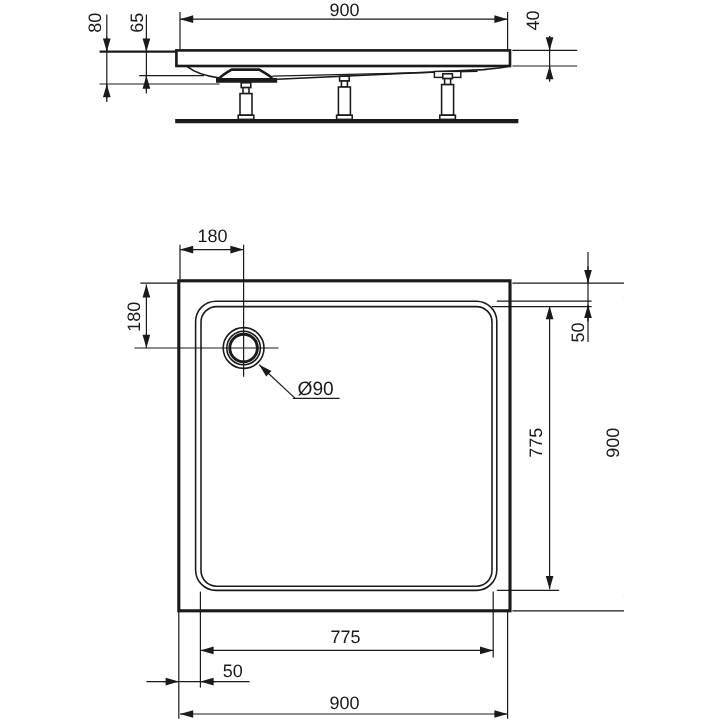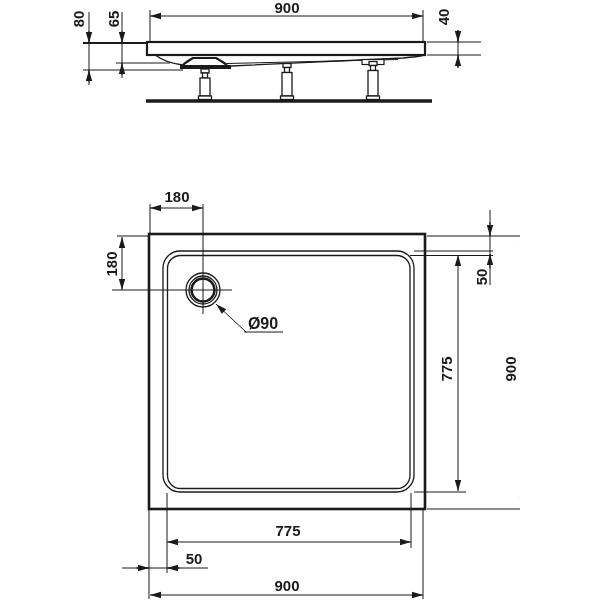--- a/index.html
+++ b/index.html
@@ -1,18 +1,18 @@
 <!DOCTYPE html>
 <html><head>
 <meta charset="utf-8">
 <style>
   html,body{margin:0;padding:0;background:#fff;}
   .canvas{
     position:relative;width:520px;height:600px;background:#ffffff;
-    font-family:"Liberation Sans", sans-serif;overflow:hidden;font-weight:bold;
+    font-family:"Liberation Sans", sans-serif;overflow:hidden;
   }
   svg{position:absolute;left:0;top:0;}
   text{
     font-family:"Liberation Sans", sans-serif;
     font-size:15px;fill:#1a1a1a;
   }
   .dimtxt{font-size:15px;}
   .diatxt{font-size:16px;}
 </style>
 </head>

